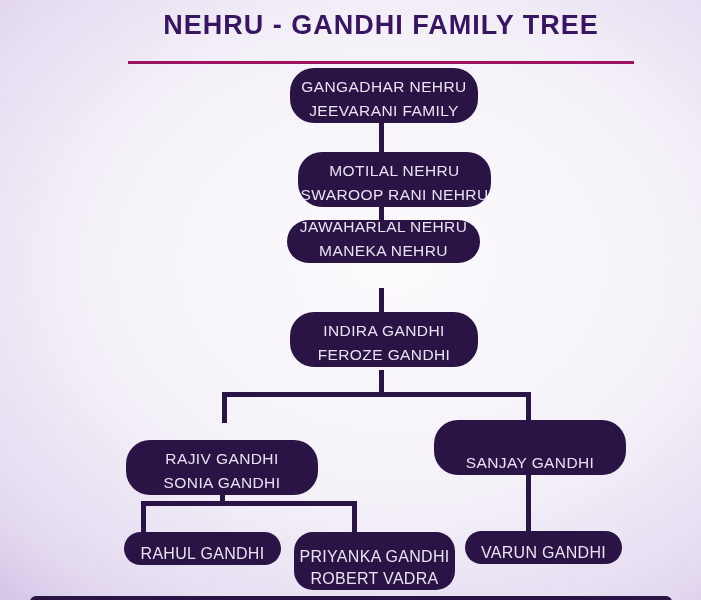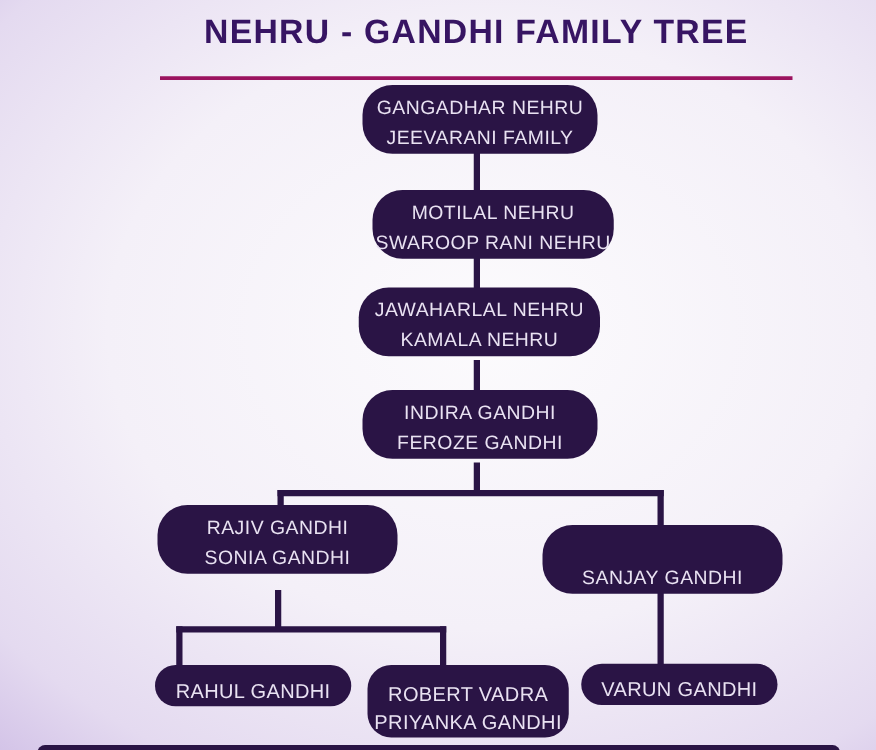--- a/index.html
+++ b/index.html
@@ -86,47 +86,47 @@
   <div class="node" style="left:290px;top:68px;width:188px;height:55px;border-radius:24px;">
     <span>GANGADHAR NEHRU</span>
     <span>JEEVARANI FAMILY</span>
   </div>
 
   <div class="node" style="left:298px;top:152px;width:193px;height:55px;border-radius:24px;">
     <span>MOTILAL NEHRU</span>
     <span>SWAROOP RANI NEHRU</span>
   </div>
 
-  <div class="node" style="left:287px;top:230px;width:193px;height:55px;border-radius:24px;">
+  <div class="node" style="left:287px;top:220px;width:193px;height:43px;border-radius:24px;">
     <span>JAWAHARLAL NEHRU</span>
-    <span>KAMALA NEHRU</span>
+    <span>MANEKA NEHRU</span>
   </div>
 
   <div class="node" style="left:290px;top:312px;width:188px;height:55px;border-radius:24px;">
     <span>INDIRA GANDHI</span>
     <span>FEROZE GANDHI</span>
   </div>
 
-  <div class="node" style="left:126px;top:404px;width:192px;height:55px;border-radius:24px;">
+  <div class="node" style="left:126px;top:440px;width:192px;height:55px;border-radius:24px;">
     <span>RAJIV GANDHI</span>
     <span>SONIA GANDHI</span>
   </div>
 
   <div class="node" style="left:434px;top:420px;width:192px;height:55px;border-radius:24px;">
     <span>SANJAY GANDHI</span>
   </div>
 
   <div class="node small" style="left:124px;top:532px;width:157px;height:33px;border-radius:17px;">
     <span>RAHUL GANDHI</span>
 
   </div>
 
   <div class="node small" style="left:294px;top:532px;width:161px;height:58px;border-radius:19px;">
+    <span>PRIYANKA GANDHI</span>
     <span>ROBERT VADRA</span>
-    <span>PRIYANKA GANDHI</span>
   </div>
 
   <div class="node small" style="left:465px;top:531px;width:157px;height:33px;border-radius:17px;">
     <span>VARUN GANDHI</span>
 
   </div>
 
   <div class="bottom-bar"></div>
 </div>
 

